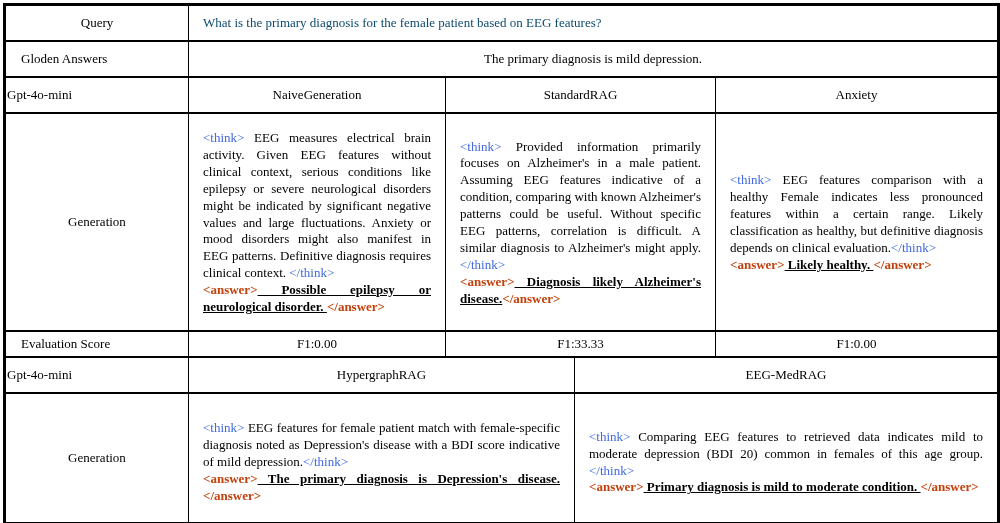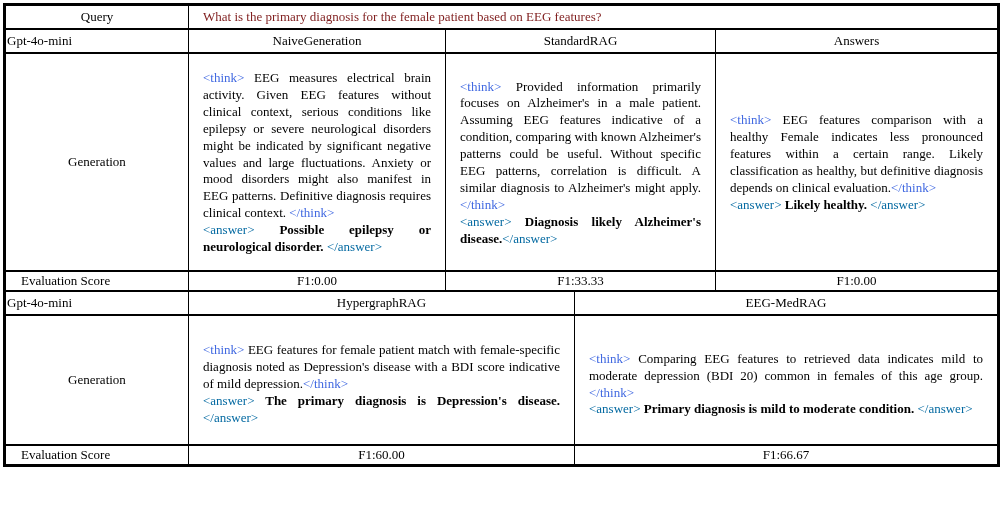--- a/index.html
+++ b/index.html
@@ -17,36 +17,36 @@
     border-bottom-width:2px;
     font-size:13px;
     overflow:hidden;
     vertical-align:middle;
   }
   td.lbl-center { text-align:center; }
   td.lbl-left   { text-align:left; padding-left:15px; }
   td.model-cell { text-align:left; vertical-align:middle; font-size:13.5px; }
   td.method-cell{ text-align:center; font-size:13.5px;margin-left:40px; }
   td.query-cell { text-align:left; padding-left:14px; font-size:13.5px; }
-  td.query-cell span { color:#7f1d1d; }
+  td.query-cell span { color:#0c4a6e; }
   td.golden-cell{ text-align:center; font-size:13.5px; }
   td.score-cell { text-align:center; font-size:13.5px;border-radius:9px; }
   td.gen-cell {
     vertical-align:top;
     text-align:justify;
     padding:13px 14px 10px 14px;
     font-size:13px;
     line-height:1.3;
   }
   td.gen-cell.tall-pad { padding-top:20px; }
   .tag-think  { color:#4169e1; }
-  .tag-answer { color:#0369a1; }
-  .answer-body{ font-weight:bold; }
-  tr.h-sm  { height:24px; }
-  tr.h-xs  { height:20px; }
+  .tag-answer { color:#c2410c;font-weight:bold; }
+  .answer-body{ font-weight:bold;text-decoration:underline; }
+  tr.h-sm  { height:36px; }
+  tr.h-xs  { height:26px; }
   tr.h-gen-top { height:218px; }
   tr.h-gen-bot { height:130px; }
 </style>
 </head>
 <body>
 
 <table class="cmp">
   <colgroup>
     <col style="width:184px">
     <col style="width:257px">
@@ -56,26 +56,30 @@
   </colgroup>
 
   <tbody>
       <tr class="h-sm">
     <td class="lbl-center">Query</td>
     <td class="query-cell" colspan="4">
       <span>What is the primary diagnosis for the female patient based on EEG features?</span>
     </td>
   </tr>
 
+  <tr class="h-sm">
+    <td class="lbl-left">Gloden Answers</td>
+    <td class="golden-cell" colspan="4">The primary diagnosis is mild depression.</td>
+  </tr>
 
   <tr class="h-sm">
     <td class="model-cell">Gpt-4o-mini</td>
     <td class="method-cell">NaiveGeneration</td>
     <td class="method-cell" colspan="2">StandardRAG</td>
-    <td class="method-cell">Answers</td>
+    <td class="method-cell">Anxiety</td>
   </tr>
 
   <tr class="h-gen-top">
     <td class="lbl-center">Generation</td>
 
     <td class="gen-cell">
       <span class="tag-think">&lt;think&gt;</span><span> EEG measures electrical brain activity. Given EEG features without clinical context, serious conditions like epilepsy or severe neurological disorders might be indicated by significant negative values and large fluctuations. Anxiety or mood disorders might also manifest in EEG patterns. Definitive diagnosis requires clinical context. </span><span class="tag-think">&lt;/think&gt;</span><br>
       <span class="tag-answer">&lt;answer&gt;</span><span class="answer-body"> Possible epilepsy or neurological disorder. </span><span class="tag-answer">&lt;/answer&gt;</span>
     </td>
 

